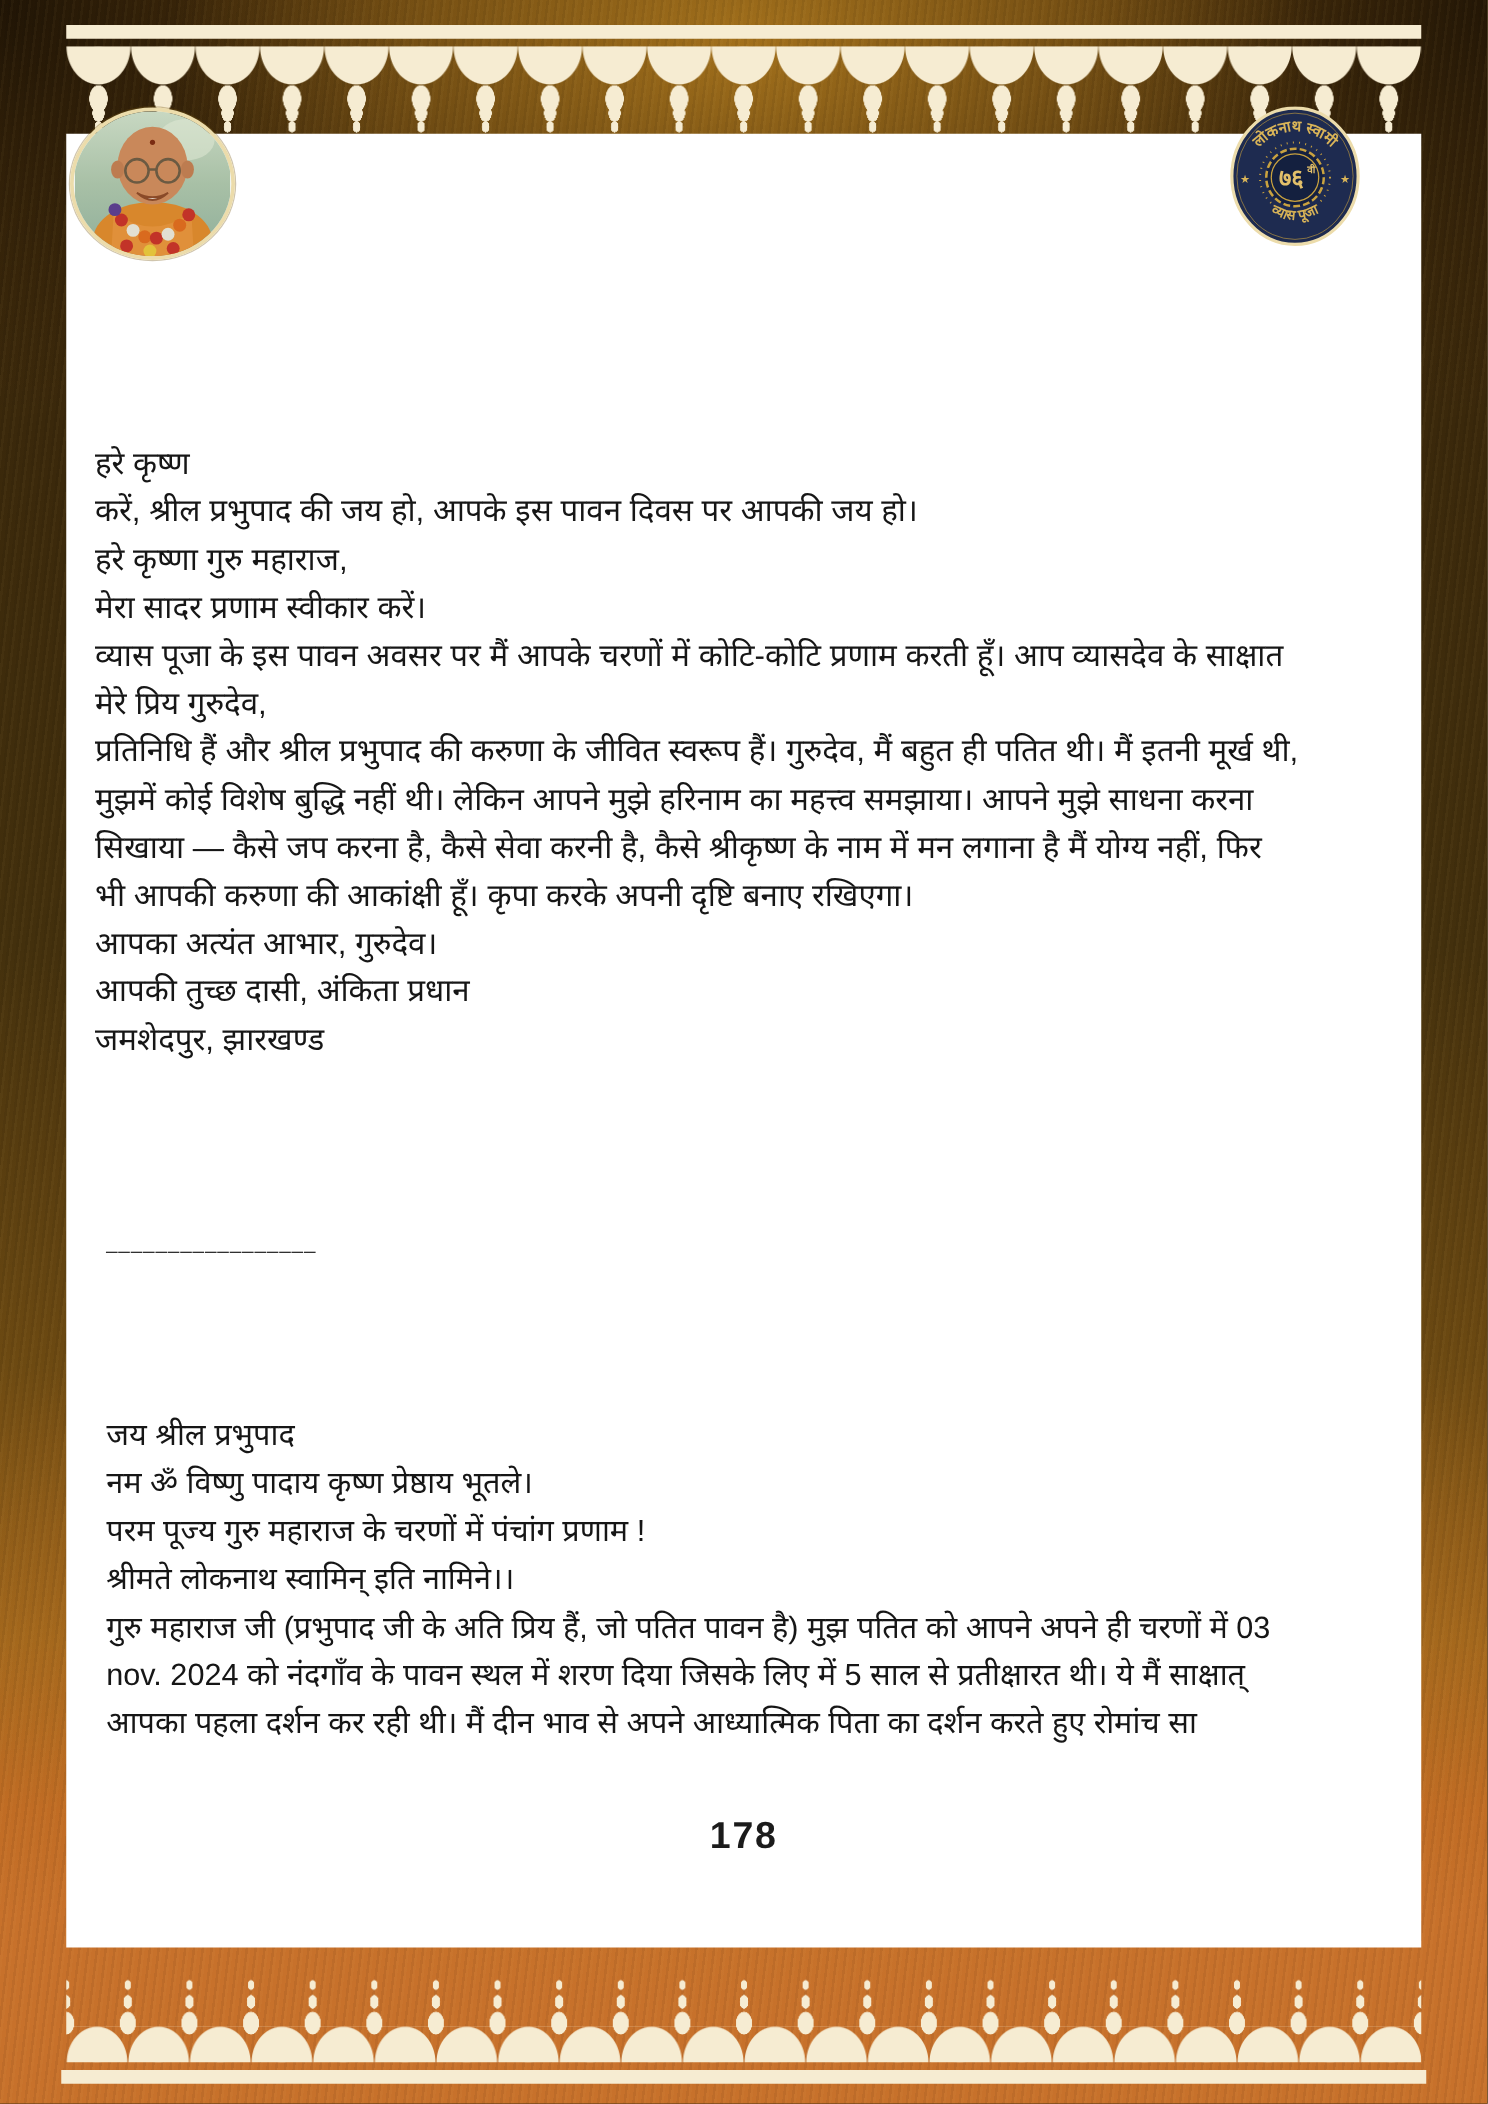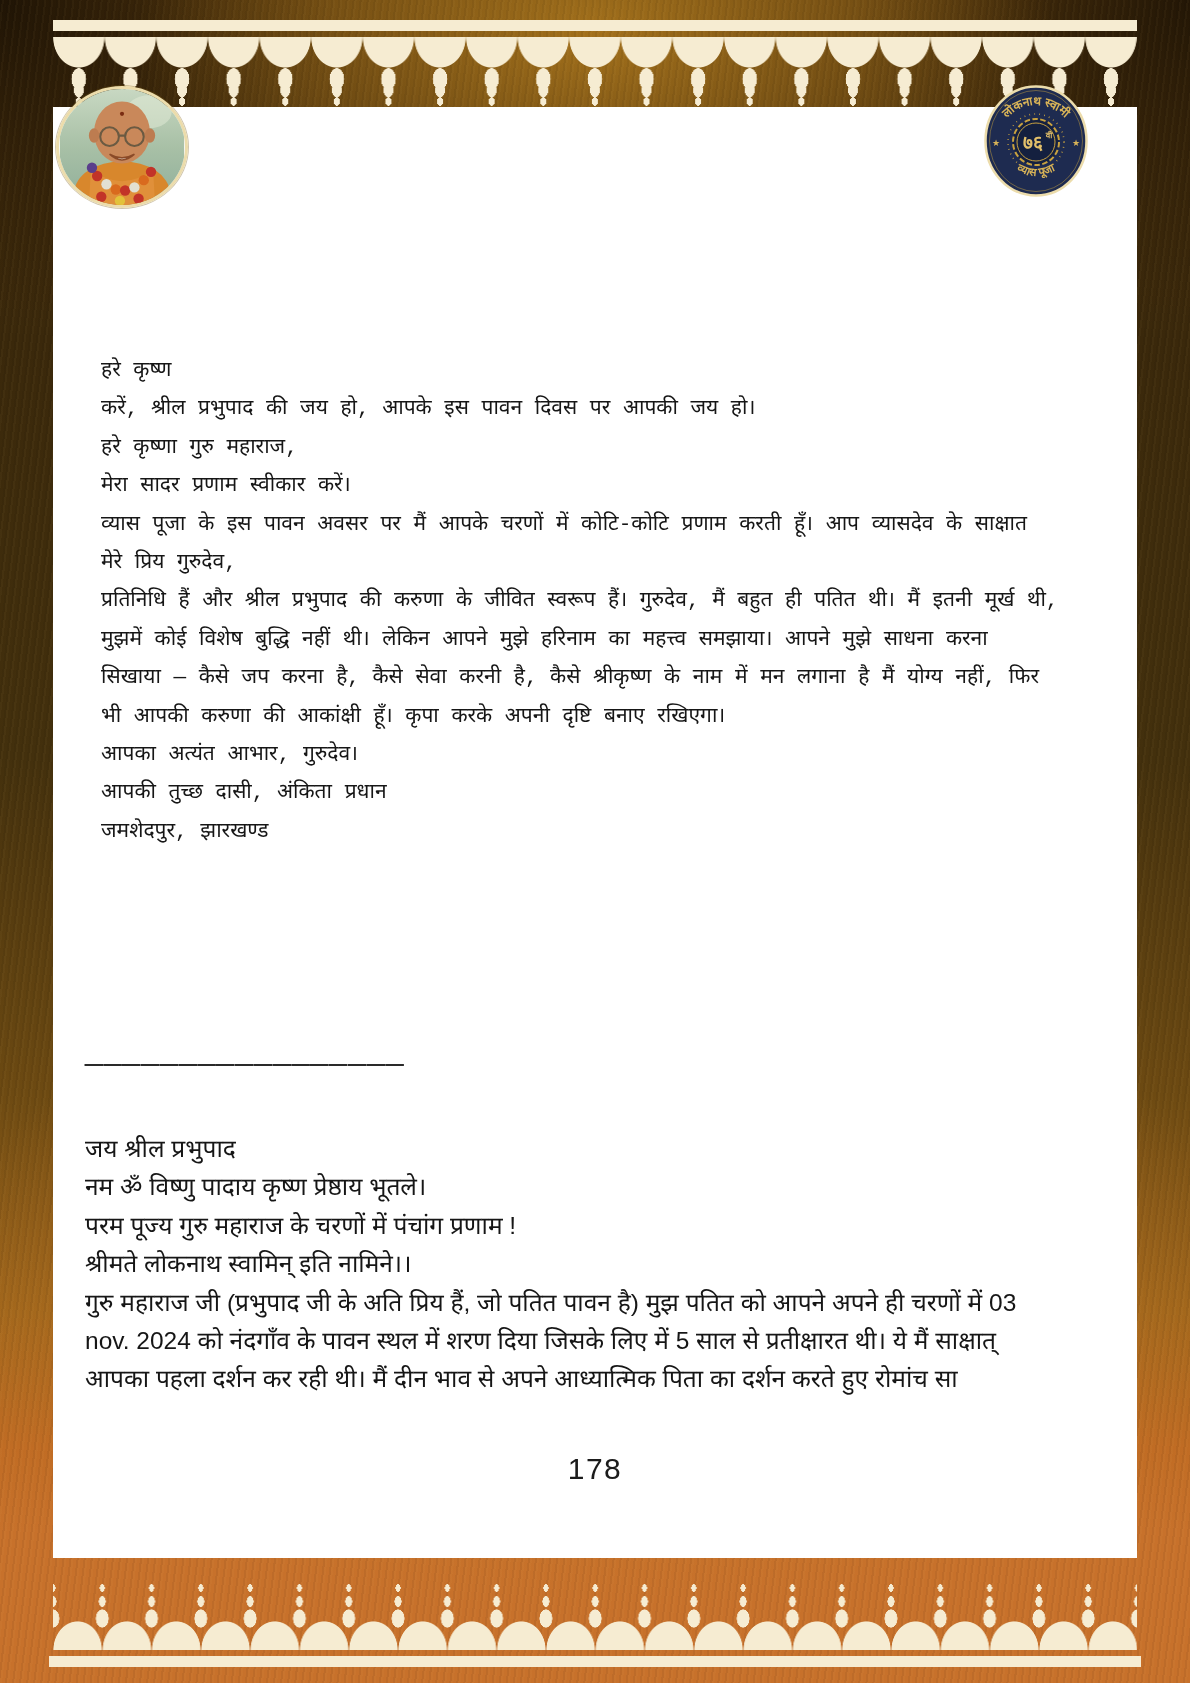--- a/index.html
+++ b/index.html
@@ -31,29 +31,29 @@
 
   .panel{position:absolute;left:53px;top:107px;width:1084px;height:1451px;background:#ffffff;}
 
   .photo{position:absolute;left:56px;top:86px;width:126px;height:116px;border-radius:50%;
     border:3px solid #ecdcab;overflow:hidden;box-shadow:0 0 0 1px rgba(120,90,20,.35);z-index:5;}
   .photo svg{display:block;width:100%;height:100%;}
 
   .badge{position:absolute;left:984px;top:85px;width:104px;height:112px;z-index:5;}
   .badge svg{display:block;width:100%;height:100%;}
 
-  .letter{position:absolute;left:101px;top:352px;width:1024px;color:#161616;
-    font-size:21px;line-height:38.4px;overflow:hidden;font-family:Liberation Mono, monospace;}
+  .letter{position:absolute;left:76px;top:352px;width:1024px;color:#161616;
+    font-size:25px;line-height:38.4px;overflow:hidden;}
   .offering{position:absolute;left:85px;top:1130px;width:1024px;color:#161616;
     font-size:24.5px;line-height:38.4px;overflow:hidden;}
   .tline{min-height:38.4px;}
   .separator{position:absolute;left:85px;top:986px;width:600px;color:#2a2a2a;
-    font-size:32px;letter-spacing:1px;margin-top:45px;}
+    font-size:16px;letter-spacing:1px;}
   .page-number{position:absolute;left:53px;top:1452px;width:1084px;text-align:center;
-    color:#1b1b1b;font-size:30px;font-weight:normal;letter-spacing:1.5px;}
+    color:#1b1b1b;font-size:30px;font-weight:bold;letter-spacing:1.5px;}
 
   .band-d1{position:absolute;left:53px;top:1583px;width:1084px;height:10px;
     background:radial-gradient(2.6px 4px at 50% 50%, #f6ecd2 95%, rgba(246,236,210,0) 100%);
     background-size:49.3px 10px;background-repeat:repeat-x;background-position-x:24.6px;}
   .band-d2{position:absolute;left:53px;top:1595px;width:1084px;height:13px;
     background:radial-gradient(3.6px 5.6px at 50% 50%, #f6ecd2 95%, rgba(246,236,210,0) 100%);
     background-size:49.3px 13px;background-repeat:repeat-x;background-position-x:24.6px;}
   .band-d3{position:absolute;left:53px;top:1609px;width:1084px;height:19px;
     background:radial-gradient(6.6px 9.3px at 50% 50%, #f6ecd2 95%, rgba(246,236,210,0) 100%);
     background-size:49.3px 19px;background-repeat:repeat-x;background-position-x:24.6px;}

